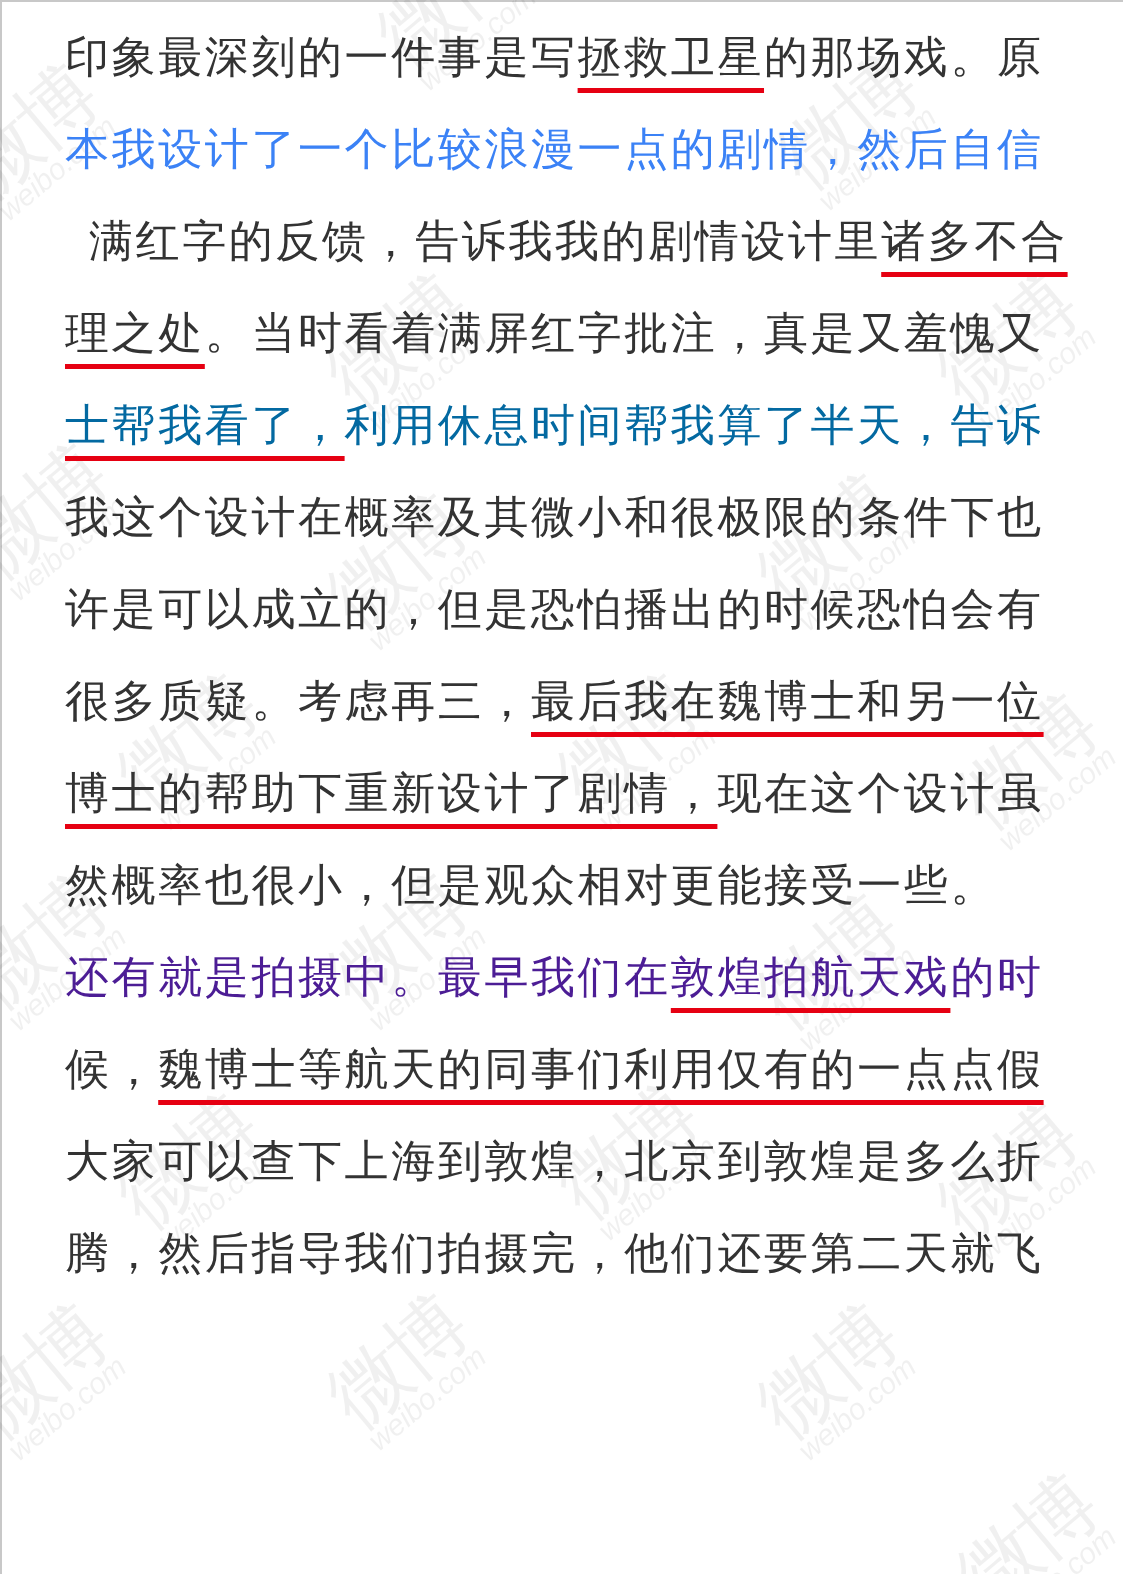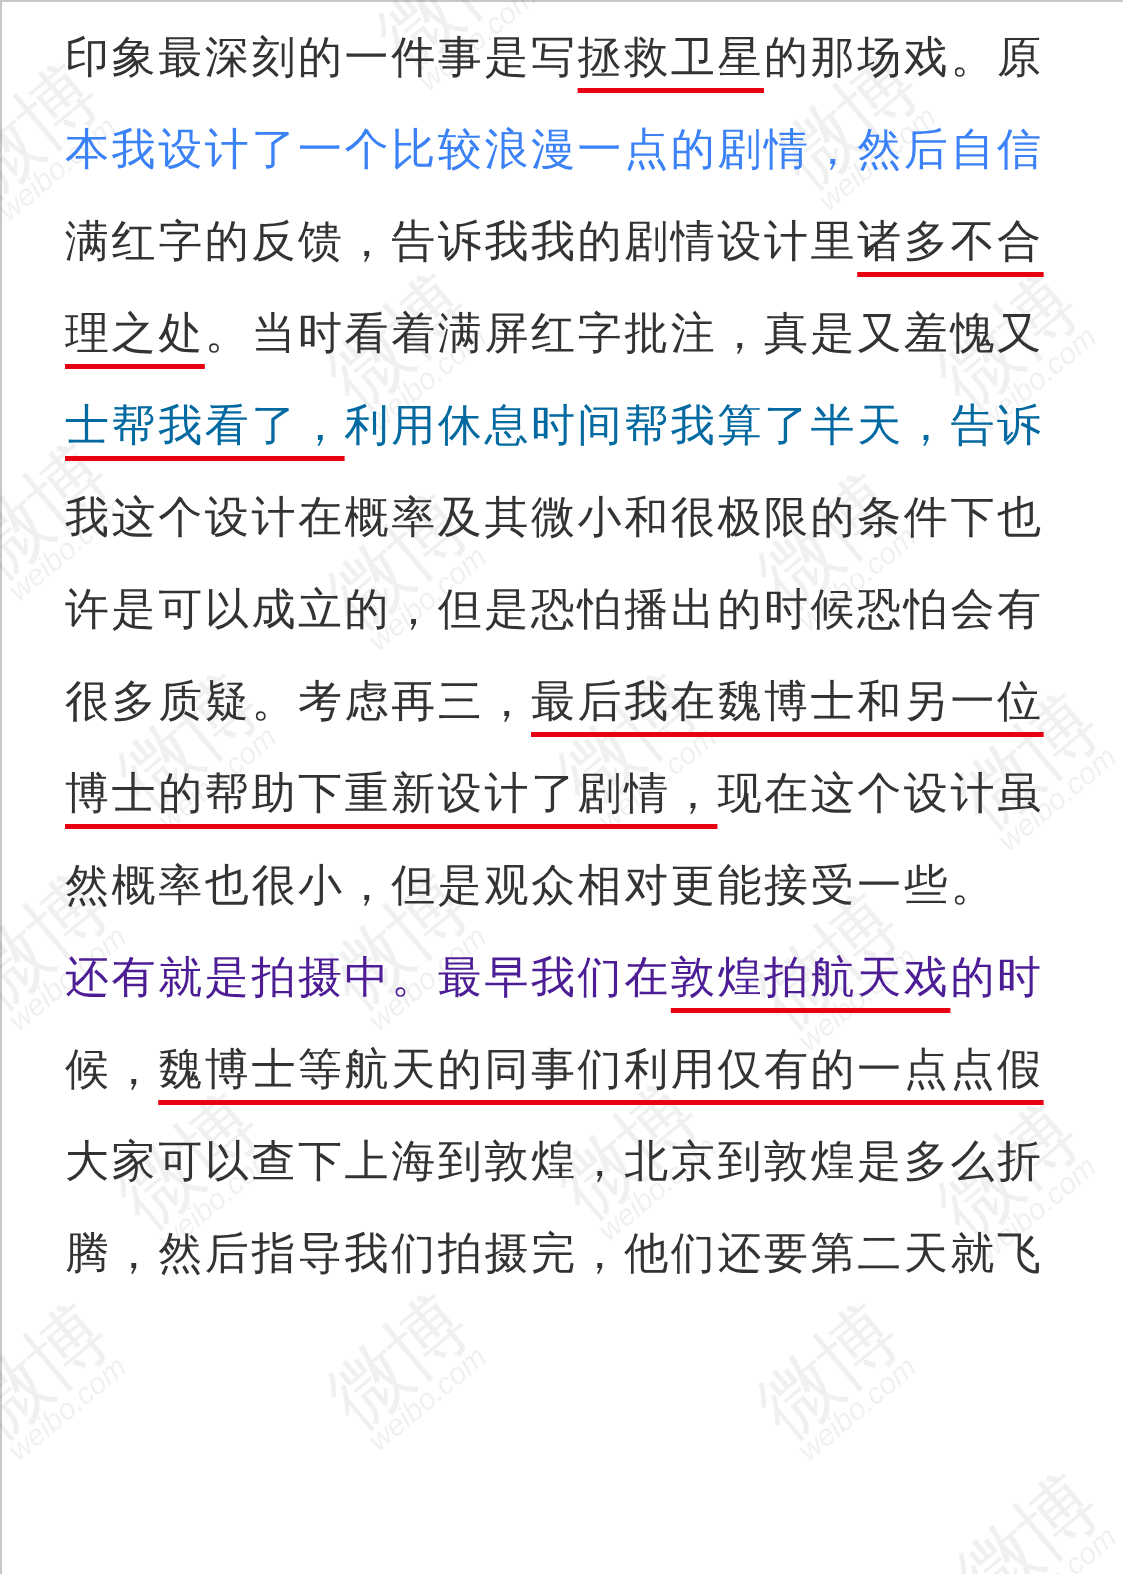--- a/index.html
+++ b/index.html
@@ -165,21 +165,21 @@
     </div>
     <div class="wm" style="left: 960px; top: 1500px;">
       <span class="wm-cn">微博</span>
       <span class="wm-en">weibo.com</span>
     </div>
   </div>
 
 <div class="article" id="article">
     <div class="line" style="color: rgb(51, 51, 51);"><span class="seg">印象最深刻的一件事是写</span><span class="seg hl" style="text-decoration-color: rgb(230, 0, 18);">拯救卫星</span><span class="seg">的那场戏。原</span></div>
     <div class="line" style="color: #3b82f6;"><span class="seg">本我设计了一个比较浪漫一点的剧情，然后自信</span></div>
-    <div class="line" style="color: rgb(51, 51, 51);"><span class="seg">满红字的反馈，告诉我我的剧情设计里</span><span class="seg hl" style="text-decoration-color: rgb(230, 0, 18);">诸多不合</span></div>
+    <div class="line" style="color: rgb(51, 51, 51); margin-left: 24px;"><span class="seg">满红字的反馈，告诉我我的剧情设计里</span><span class="seg hl" style="text-decoration-color: rgb(230, 0, 18);">诸多不合</span></div>
     <div class="line" style="color: rgb(51, 51, 51);"><span class="seg hl" style="text-decoration-color: rgb(230, 0, 18);">理之处</span><span class="seg">。当时看着满屏红字批注，真是又羞愧又</span></div>
     <div class="line" style="color: #0369a1;"><span class="seg hl" style="text-decoration-color: rgb(230, 0, 18);">士帮我看了，</span><span class="seg">利用休息时间帮我算了半天，告诉</span></div>
     <div class="line" style="color: rgb(51, 51, 51);"><span class="seg">我这个设计在概率及其微小和很极限的条件下也</span></div>
     <div class="line" style="color: rgb(51, 51, 51);"><span class="seg">许是可以成立的，但是恐怕播出的时候恐怕会有</span></div>
     <div class="line" style="color: rgb(51, 51, 51);"><span class="seg">很多质疑。考虑再三，</span><span class="seg hl" style="text-decoration-color: rgb(230, 0, 18);">最后我在魏博士和另一位</span></div>
     <div class="line" style="color: rgb(51, 51, 51);"><span class="seg hl" style="text-decoration-color: rgb(230, 0, 18); margin-top: 24px;">博士的帮助下重新设计了剧情，</span><span class="seg">现在这个设计虽</span></div>
     <div class="line" style="color: rgb(51, 51, 51);"><span class="seg">然概率也很小，但是观众相对更能接受一些。</span></div>
     <div class="line" style="color: #4c1d95;"><span class="seg">还有就是拍摄中。最早我们在</span><span class="seg hl" style="text-decoration-color: rgb(230, 0, 18);">敦煌拍航天戏</span><span class="seg">的时</span></div>
     <div class="line" style="color: rgb(51, 51, 51);"><span class="seg">候，</span><span class="seg hl" style="text-decoration-color: rgb(230, 0, 18);">魏博士等航天的同事们利用仅有的一点点假</span></div>
     <div class="line" style="color: rgb(51, 51, 51);"><span class="seg">大家可以查下上海到敦煌，北京到敦煌是多么折</span></div>

